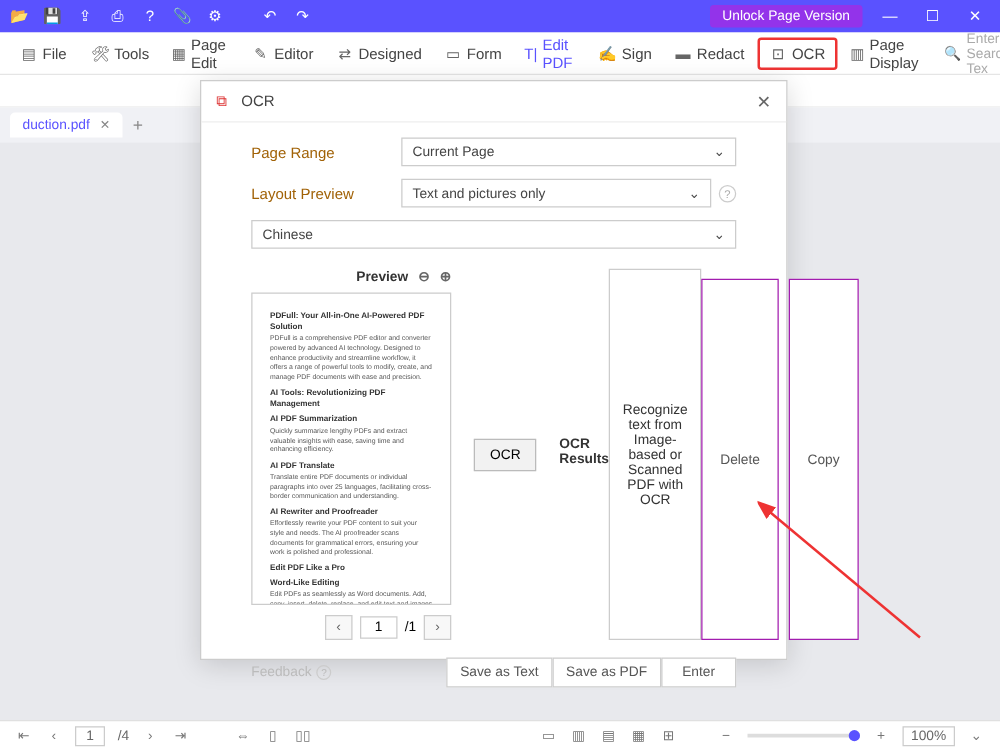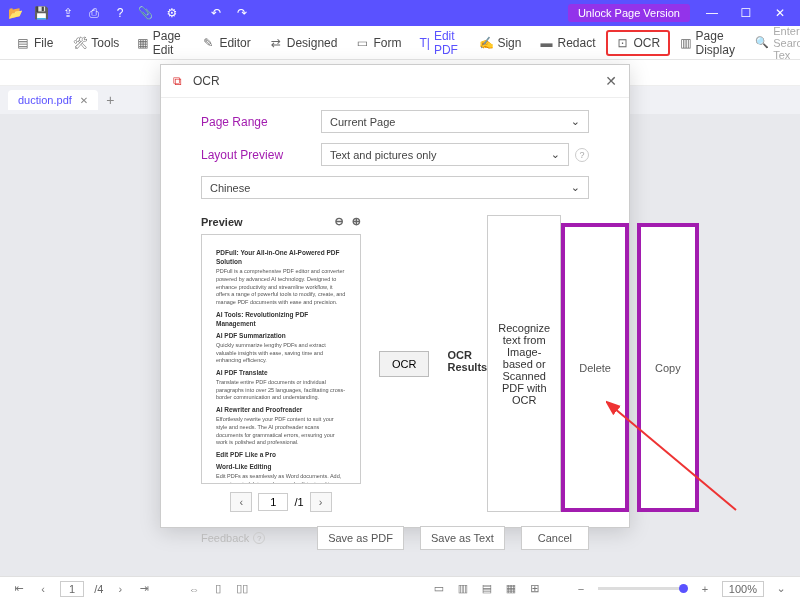--- a/index.html
+++ b/index.html
@@ -29,43 +29,43 @@
 
 .canvas { position: absolute; top: 114px; bottom: 24px; left: 0; right: 0; background: #e8e9ed; display: flex; justify-content: center; padding-top: 300px; }
 .doc-text { width: 460px; font-size: 13px; color: #333; line-height: 1.5; }
 
 .modal { position: absolute; top: 64px; left: 160px; width: 470px; height: 464px; background: #fff; border: 1px solid #ccc; box-shadow: 0 4px 20px rgba(0,0,0,0.15); display: flex; flex-direction: column; }
 .modal-header { display: flex; align-items: center; padding: 8px 12px; border-bottom: 1px solid #eee; font-size: 12px; color: #444; }
 .modal-header .ocr-ico { width: 14px; height: 14px; margin-right: 6px; color: #d33; }
 .modal-header .close { margin-left: auto; cursor: pointer; color: #666; font-size: 14px; }
 .modal-body { padding: 12px 40px 6px 40px; flex: 1; display: flex; flex-direction: column; }
 .field-row { display: flex; align-items: center; margin-bottom: 10px; font-size: 12px; }
-.field-row label { width: 120px; color: #a21caf; }
+.field-row label { width: 120px; color: #a16207; }
 .field-row .select { flex: 1; border: 1px solid #ccc; padding: 4px 8px; font-size: 11px; color: #444; display: flex; justify-content: space-between; align-items: center; cursor: pointer; }
 .field-row .help { width: 14px; height: 14px; margin-left: 6px; border: 1px solid #ccc; border-radius: 50%; font-size: 9px; color: #aaa; display: flex; align-items: center; justify-content: center; }
 
 .preview-section { display: flex; gap: 18px; margin-top: 6px; flex: 1; min-height: 0; }
-.preview-col { display: flex; flex-direction: column; }
+.preview-col { display: flex; flex-direction: column; align-items: flex-end; }
 .col-header { display: flex; align-items: center; font-size: 11px; font-weight: 600; color: #333; margin-bottom: 6px; gap: 8px; }
 .col-header .zoom-icons { margin-left: auto; display: flex; gap: 8px; color: #666; }
 .preview-box { width: 160px; height: 250px; border: 1px solid #ccc; padding: 10px 14px; font-size: 5.5px; color: #333; line-height: 1.4; overflow: hidden; }
 .preview-box h4 { font-size: 6.5px; margin: 3px 0 2px; font-weight: 700; }
 .preview-box p { margin-bottom: 3px; color: #555; }
 .pager { display: flex; align-items: center; gap: 6px; margin-top: 8px; font-size: 11px; justify-content: center; }
 .pager .pgbtn { border: 1px solid #ccc; width: 22px; height: 20px; display: flex; align-items: center; justify-content: center; cursor: pointer; color: #666; background: #f8f8f8; }
 .pager input { width: 30px; border: 1px solid #ccc; text-align: center; font-size: 11px; padding: 2px; }
 
 .ocr-col { flex: 1; display: flex; flex-direction: row; }
 .ocr-center-col { display: flex; align-items: center; }
 .ocr-run-btn { border: 1px solid #bbb; background: #f2f2f2; padding: 6px 12px; font-size: 11px; cursor: pointer; }
 .results-box { border: 1px solid #ccc; flex: 1; display: flex; align-items: center; justify-content: flex-start; padding: 10px; text-align: center; font-size: 11px; color: #333; min-height: 250px; }
 .results-btns { display: flex; gap: 8px; justify-content: flex-end; margin-top: 8px; }
-.results-btns button { border: 4px solid #a21caf; background: #fff; padding: 4px 14px; font-size: 11px; cursor: pointer; color: #555; }
-
-.modal-footer { display: flex; padding: 8px 40px 12px; gap: 16px; }
+.results-btns button { border: 1px solid #a21caf; background: #fff; padding: 4px 14px; font-size: 11px; cursor: pointer; color: #555; }
+
+.modal-footer { display: flex; padding: 8px 40px 12px; gap: 0; }
 .modal-footer .feedback { color: #bbb; font-size: 11px; display: flex; align-items: center; gap: 4px; }
 .modal-footer .spacer { flex: 1; }
 .modal-footer button { border: 1px solid #ccc; background: #fff; padding: 5px 10px; font-size: 11px; cursor: pointer; color: #555; }
 .modal-footer button.cancel { padding: 5px 16px; }
 
 .arrow { position: absolute; top: 400px; left: 606px; width: 140px; height: 120px; pointer-events: none; }
 
 .statusbar { position: absolute; bottom: 0; left: 0; right: 0; height: 24px; background: #fff; border-top: 1px solid #e0e0e0; display: flex; align-items: center; padding: 0 12px; font-size: 11px; color: #666; gap: 10px; }
 .statusbar .sb-ico { width: 14px; height: 14px; display: flex; align-items: center; justify-content: center; cursor: pointer; color: #777; }
 .statusbar .spacer { flex: 1; }
@@ -250,23 +250,23 @@
         </div>
       </div>
     </div>
   </div>
   <div class="modal-footer">
     <span class="feedback">
         <span>Feedback</span>
         <span style="border:1px solid #ccc;border-radius:50%;width:12px;height:12px;display:inline-flex;align-items:center;justify-content:center;font-size:8px">?</span>
       </span>
     <span class="spacer"></span>
+    <button>Save as Text</button>
     <button>Save as PDF</button>
-    <button>Save as Text</button>
-    <button class="cancel">Cancel</button>
+    <button class="cancel">Enter</button>
   </div>
 </div>
 
 <svg class="arrow" viewBox="0 0 140 120">
   <defs>
       <marker id="ah" markerWidth="10" markerHeight="10" refX="2" refY="3" orient="auto">
         <path d="M0,0 L0,6 L8,3 z" fill="#e33"></path>
       </marker>
     </defs>
   <line x1="130" y1="110" x2="8" y2="8" stroke="#e33" stroke-width="2" marker-end="url(#ah)"></line>

